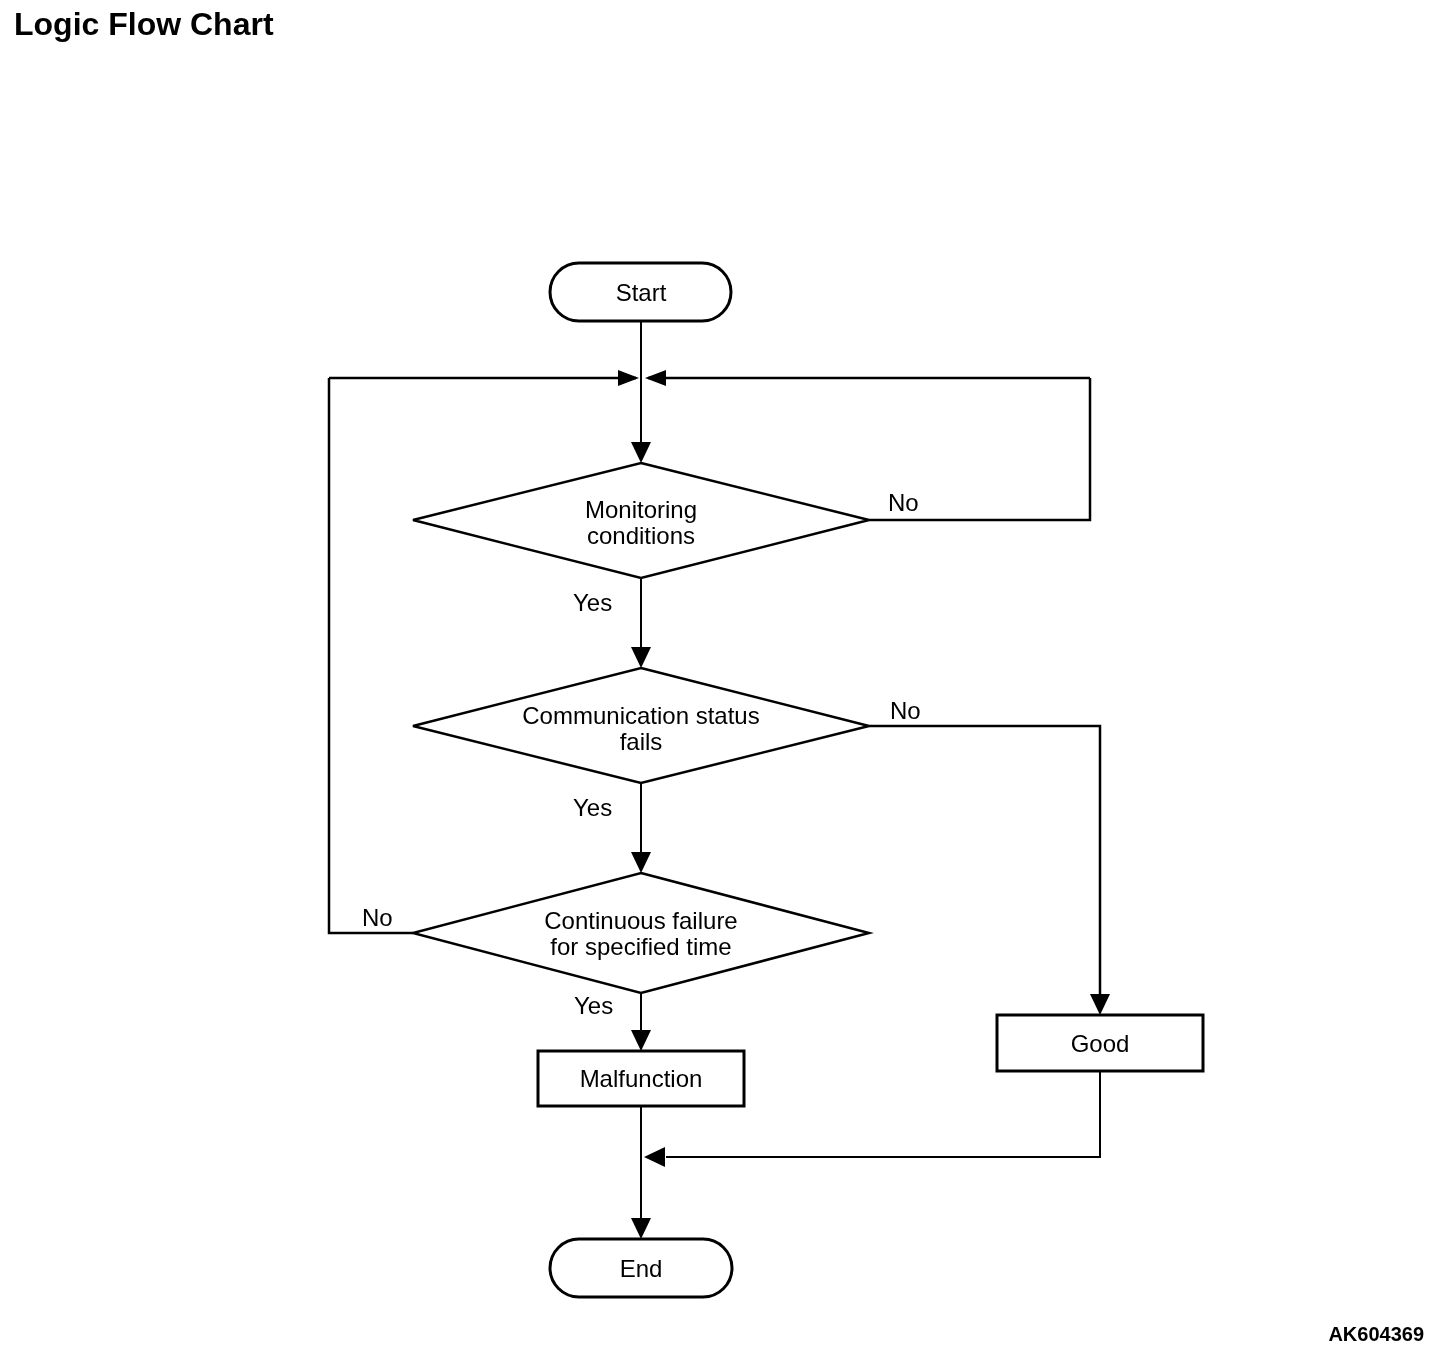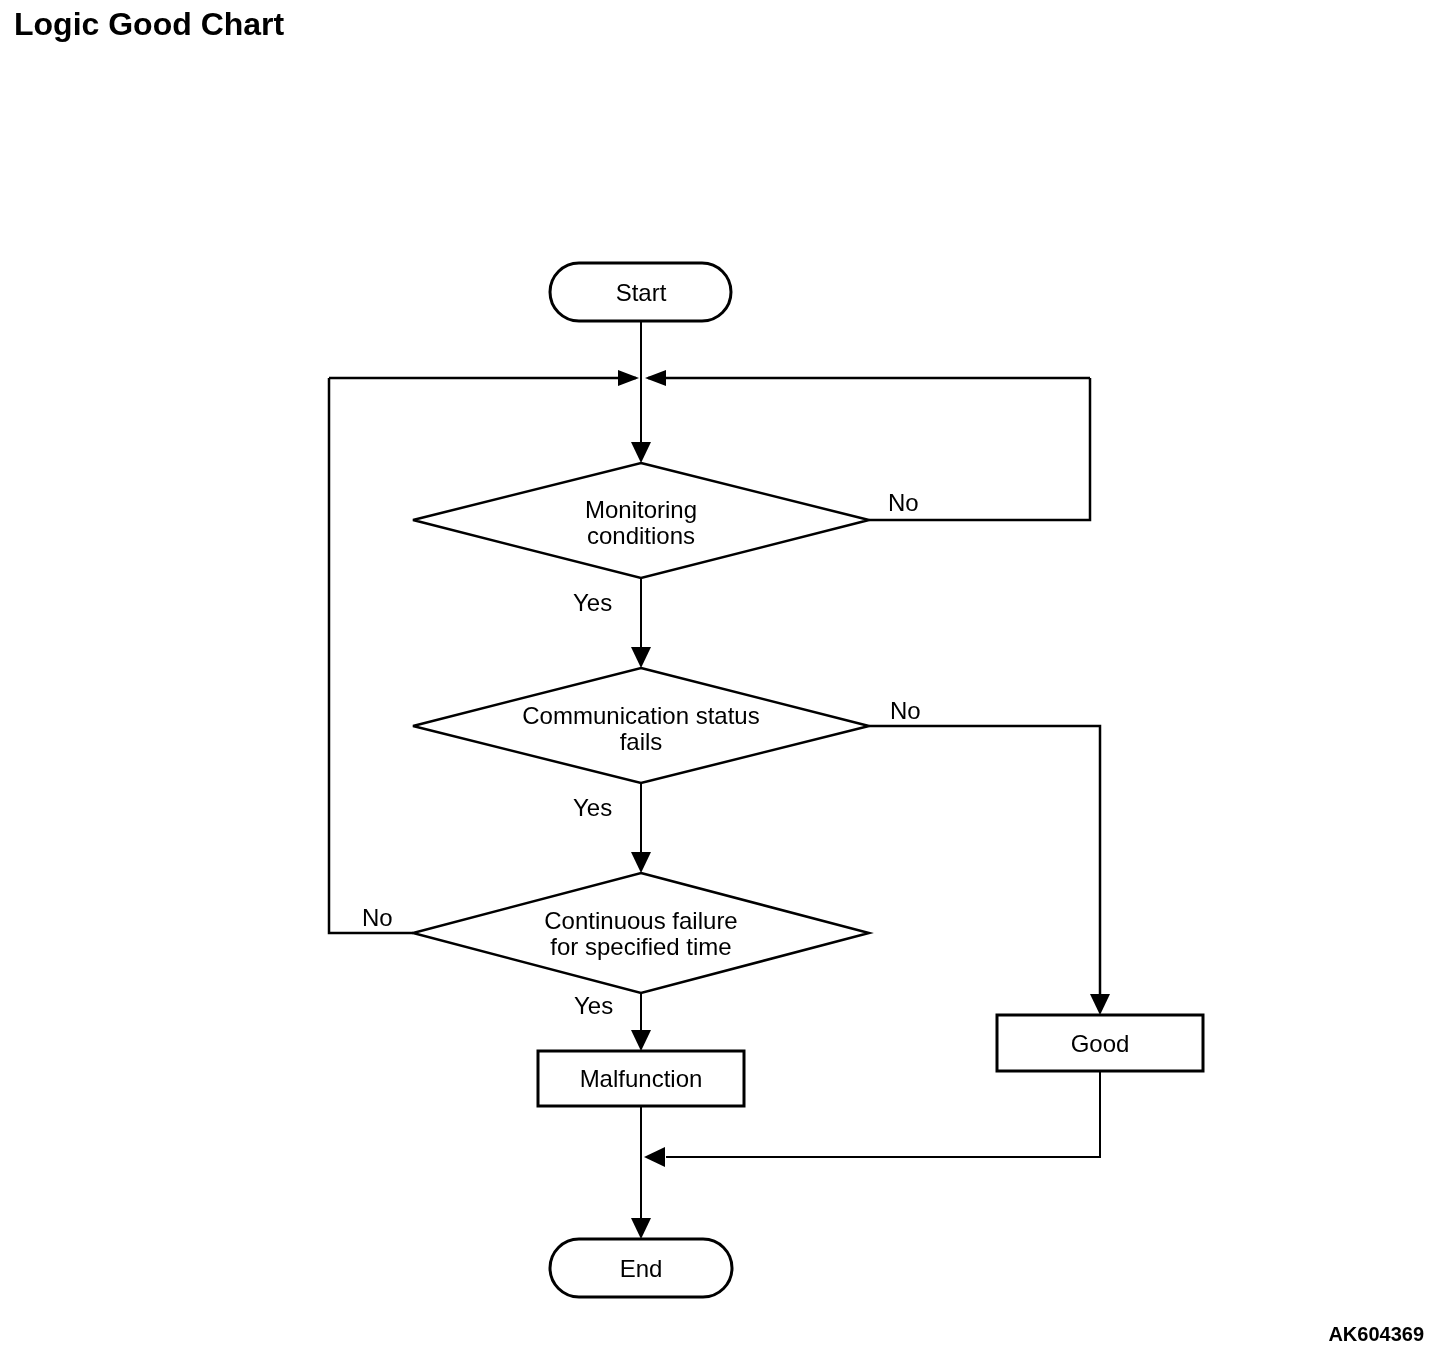--- a/index.html
+++ b/index.html
@@ -60,21 +60,21 @@
     stroke-width: 2.5;
   }
   .arrowhead {
     fill: #000000;
     stroke: none;
   }
 </style>
 </head>
 <body>
 
-<h1 class="page-title">Logic Good Chart</h1>
+<h1 class="page-title">Logic Flow Chart</h1>
 
 <svg class="flow" width="1456" height="1356" viewBox="0 0 1456 1356">
 
   <g>
 
     <line class="conn" x1="641" y1="321" x2="641" y2="444"></line>
     <polygon class="arrowhead" points="631,442 651,442 641,463"></polygon>
 
     <line class="loop" x1="329" y1="378" x2="636" y2="378"></line>
     <polygon class="arrowhead" points="618,370 618,386 639,378"></polygon>

